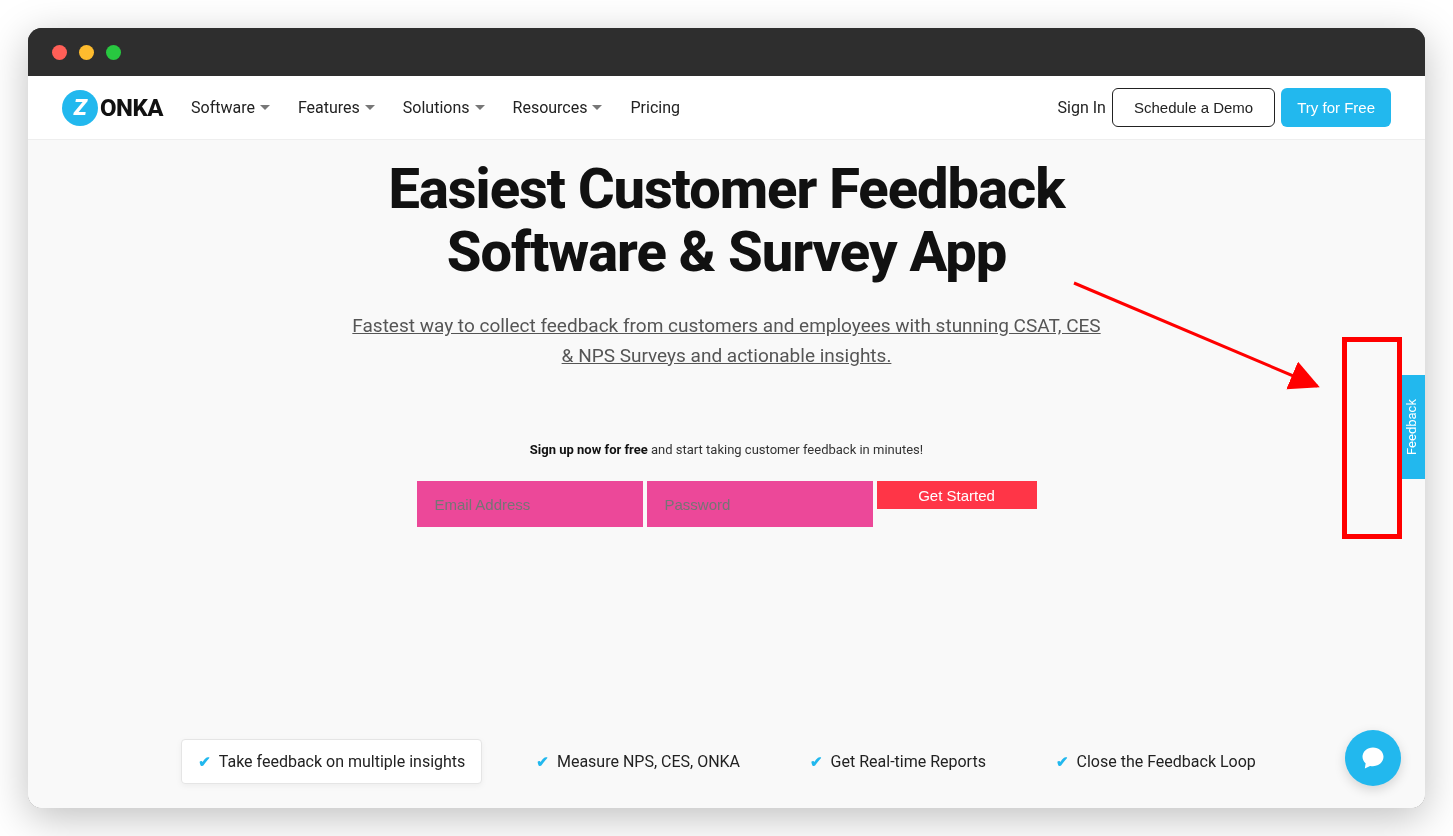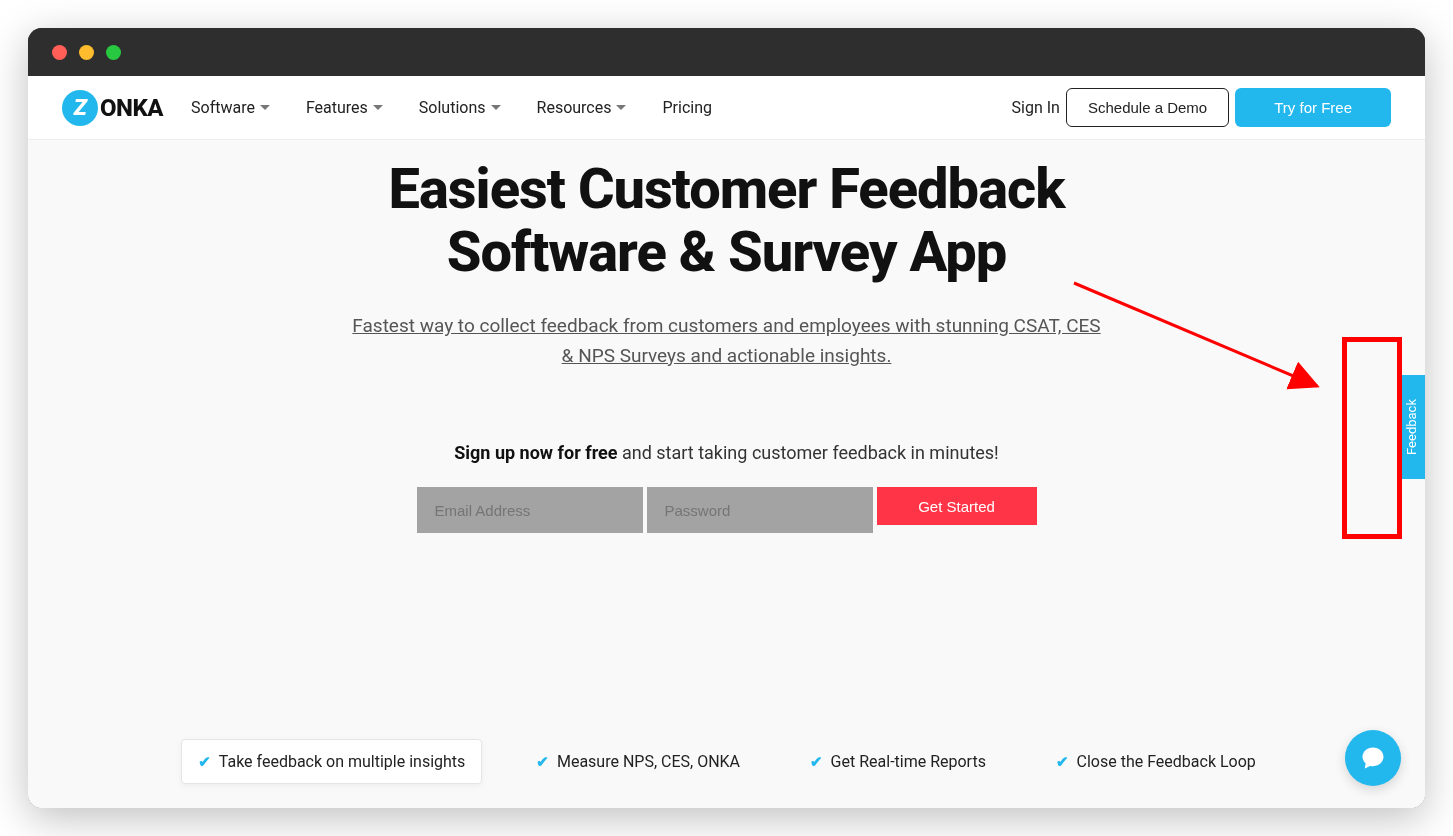--- a/index.html
+++ b/index.html
@@ -75,21 +75,21 @@
     align-items: center;
     justify-content: center;
     color: #fff;
     font-size: 22px;
     font-weight: 900;
     margin-right: 2px;
     font-style: italic;
   }
   .nav-links {
     display: flex;
-    gap: 36px;
+    gap: 28px;
     align-items: center;
     text-align: right;
   }
   .nav-item {
     font-size: 16px;
     color: #222;
     cursor: pointer;
     display: flex;
     align-items: center;
     gap: 5px;
@@ -115,21 +115,21 @@
   .btn-outline {
     padding: 10px 21px;
     border: 1px solid #222;
     border-radius: 6px;
     background: #fff;
     font-size: 15px;
     color: #222;
     cursor: pointer;
   }
   .btn-primary {
-    padding: 11px 39px;
+    padding: 11px 16px;
     border: none;
     border-radius: 6px;
     background: #22b8ee;
     color: #fff;
     font-size: 15px;
     cursor: pointer;
   }
   .hero {
     text-align: center;
     padding-top: 18px;
@@ -146,44 +146,44 @@
     font-size: 19px;
     color: #555;
     line-height: 1.55;
     max-width: 760px;
     margin-left: auto;
     margin-right: auto;
     text-decoration: underline;
   }
   .signup-prompt {
     margin-top: 72px;
-    font-size: 18px;
+    font-size: 13px;
     color: #333;
   }
   .signup-prompt .bold { font-weight: 700; color: #111; }
   .signup-form {
     margin-top: 24px;
     display: flex;
     justify-content: center;
     gap: 0;
   }
   .form-input {
     width: 226px;
     height: 46px;
     border: none;
-    background: #a3a3a3;
+    background: #ec4899;
     padding: 12px 18px;
     font-size: 15px;
     color: #333;
     outline: none;
   }
   .form-input + .form-input { margin-left: 4px; }
   .btn-getstarted {
     width: 160px;
-    height: 38px;
+    height: 28px;
     border: none;
     background: #ff3547;
     color: #fff;
     font-size: 15px;
     cursor: pointer;
     margin-left: 4px;
   }
   .feature-row {
     position: absolute;
     bottom: 24px;

